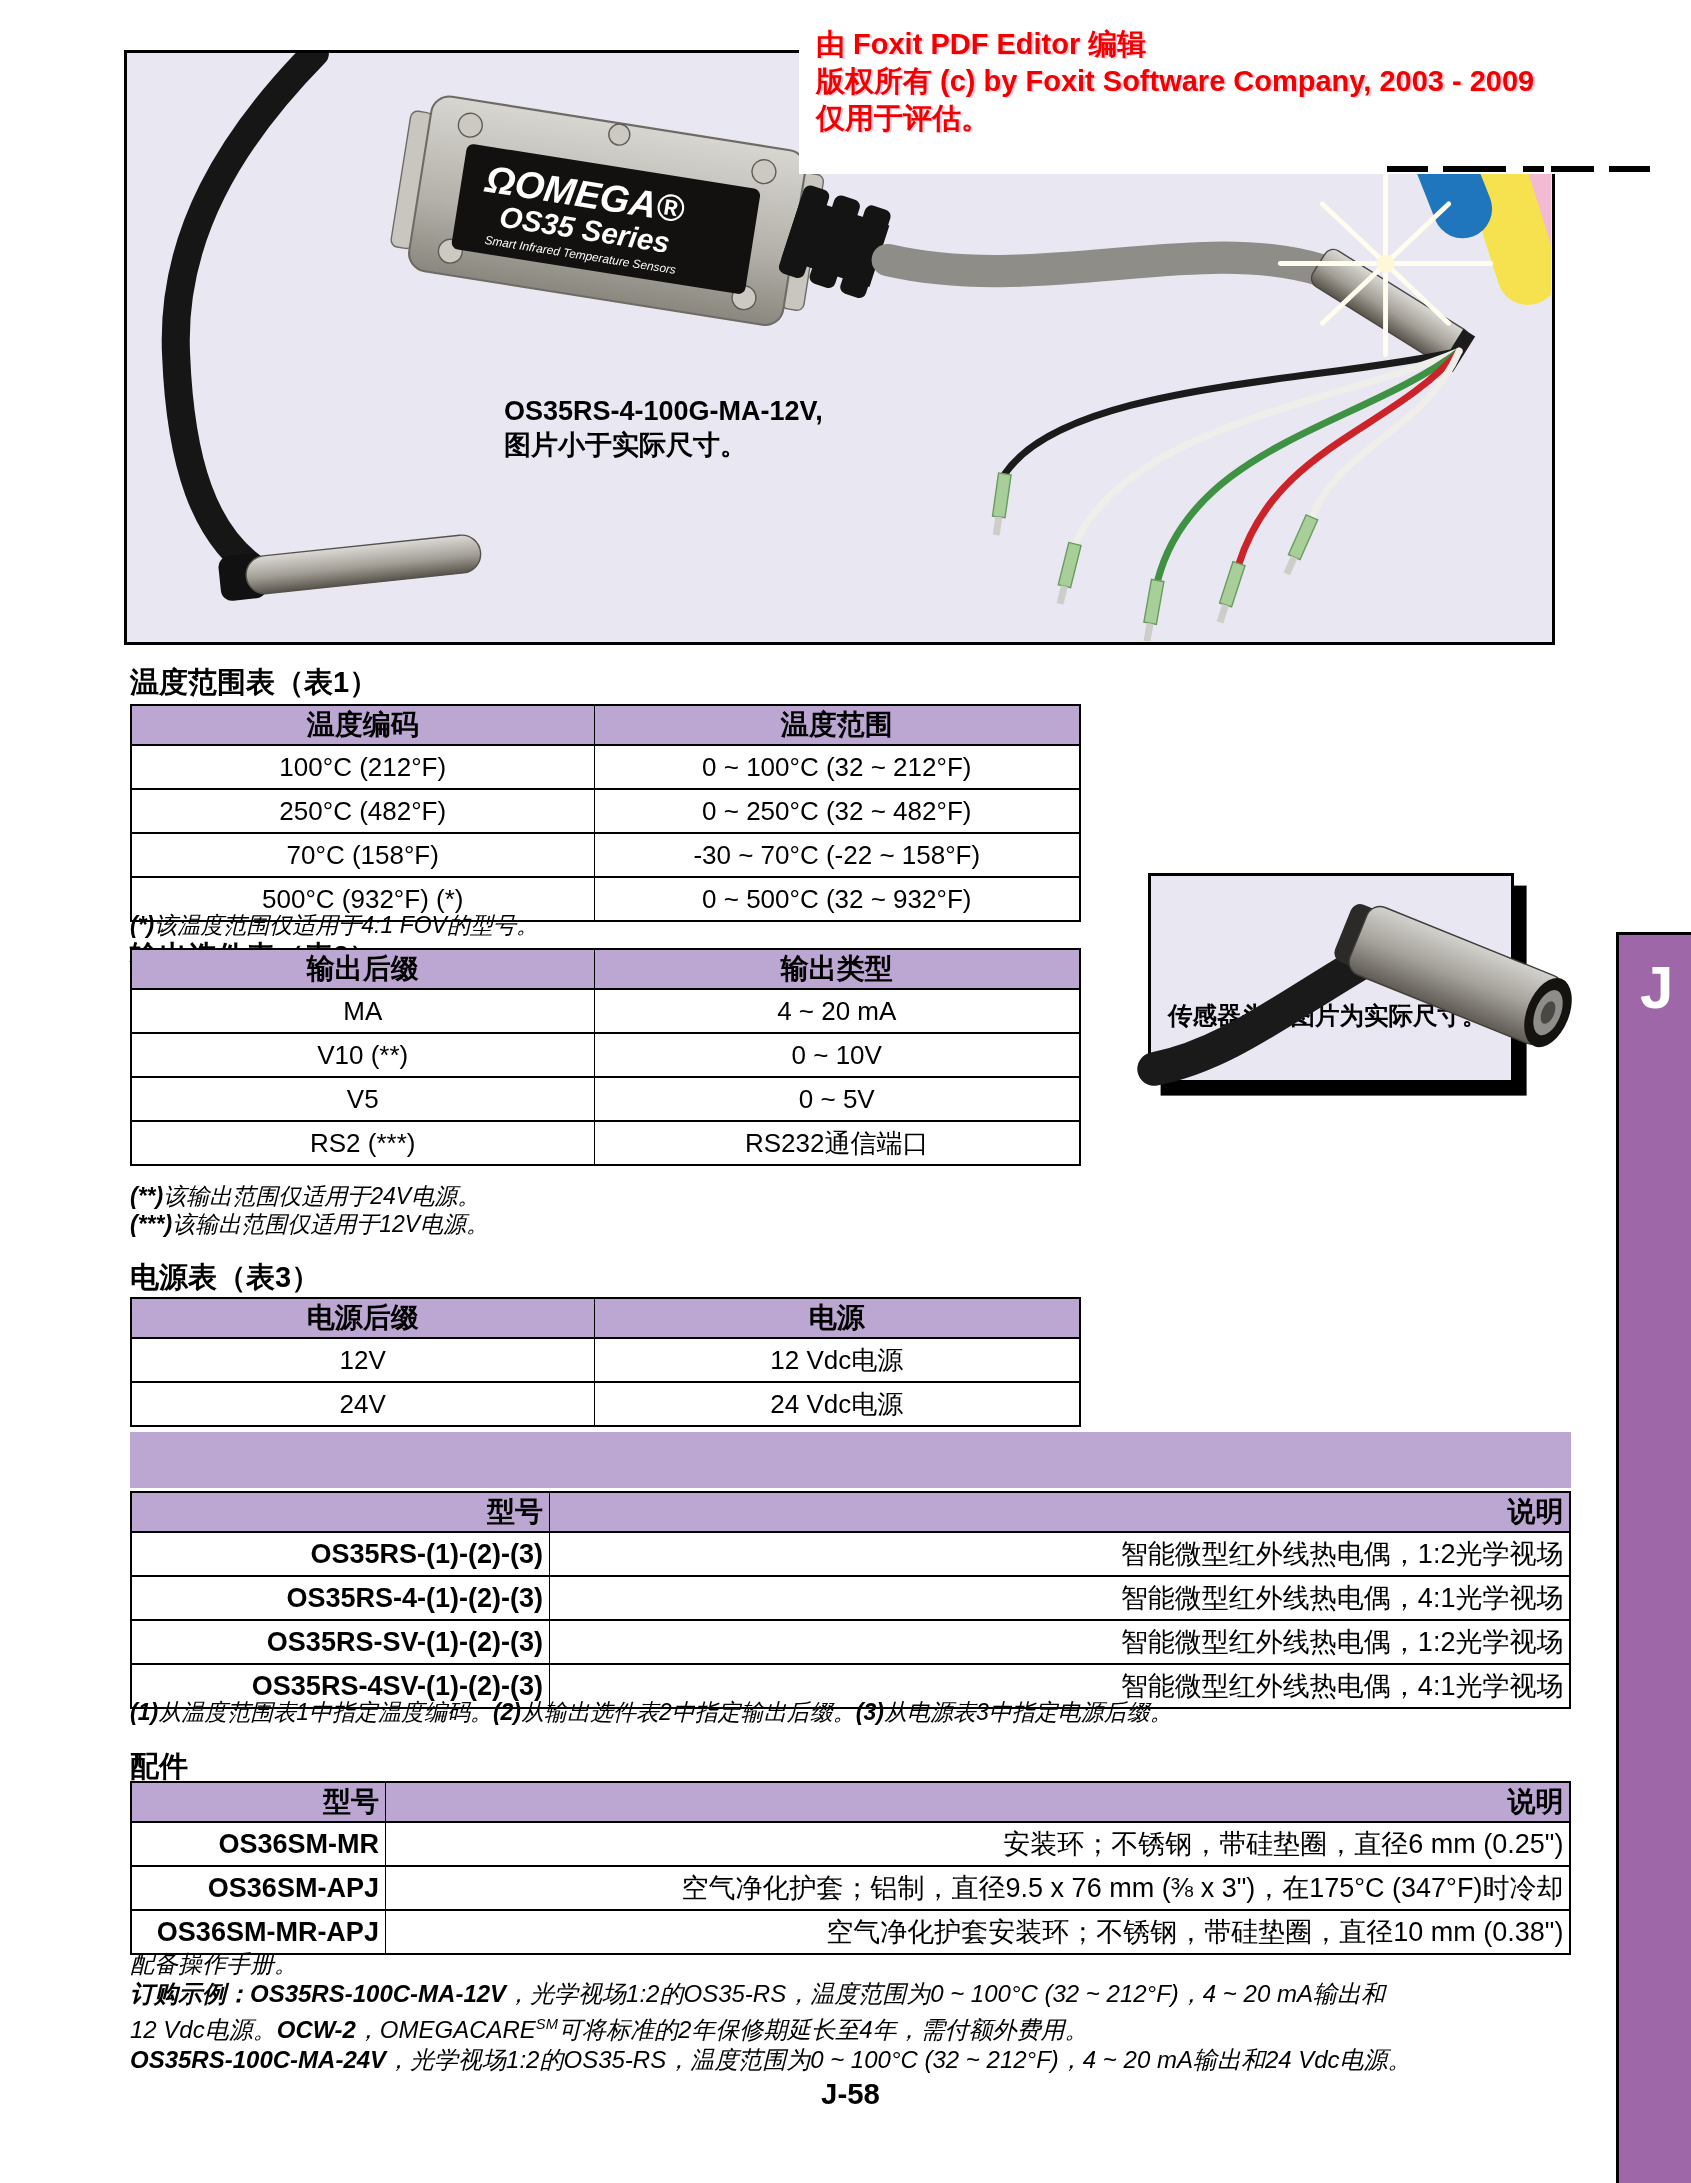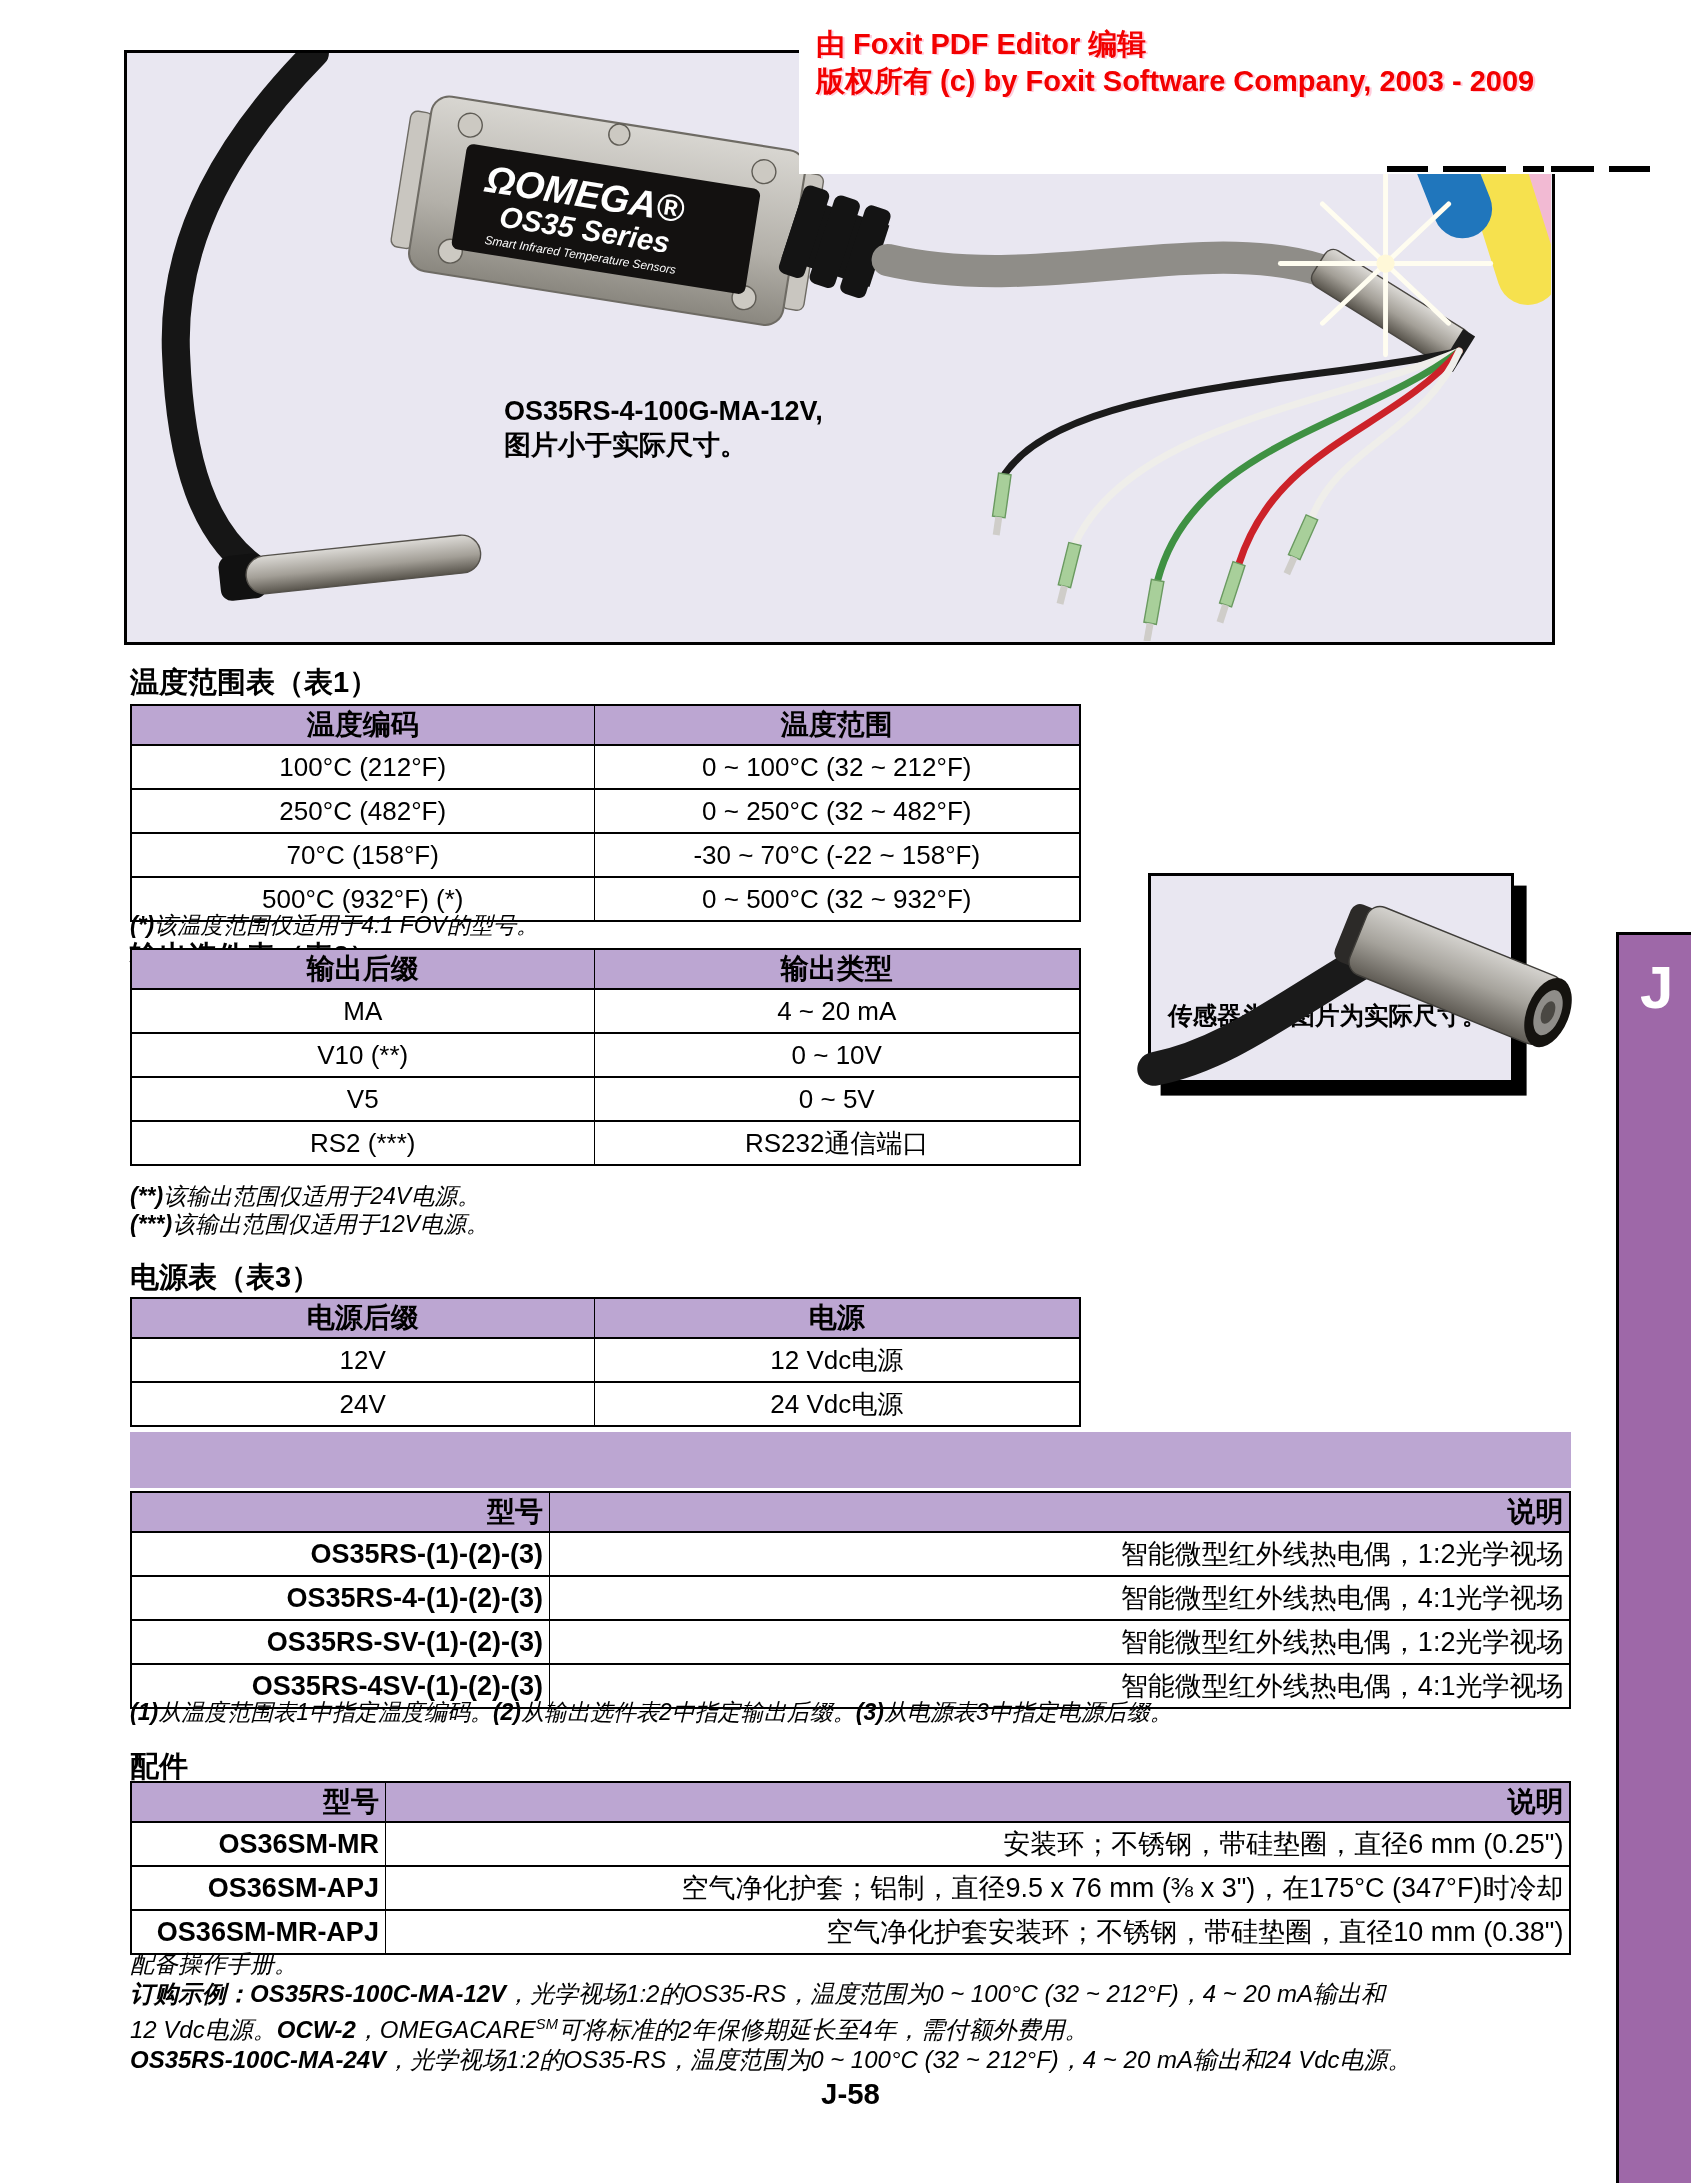--- a/index.html
+++ b/index.html
@@ -175,20 +175,21 @@
   </div>
 
   <div class="watermark">
     <div class="wm-dash" style="left:588px;width:41px;"></div>
     <div class="wm-dash" style="left:644px;width:63px;"></div>
     <div class="wm-dash" style="left:724px;width:21px;"></div>
     <div class="wm-dash" style="left:752px;width:43px;"></div>
     <div class="wm-dash" style="left:810px;width:41px;"></div>
   <div>由 Foxit PDF Editor 编辑</div>
       <div>版权所有 (c) by Foxit Software Company, 2003 - 2009</div>
+      <div>仅用于评估。</div>
     </div>
 
   <div class="sec-h" style="left:130px;top:663px;">温度范围表（表1）</div>
   <table class="tbl center" style="left:130px;top:704px;width:951px;">
     <colgroup>
         <col style="width:463px">
         <col>
       </colgroup>
   <thead>
         <tr>

